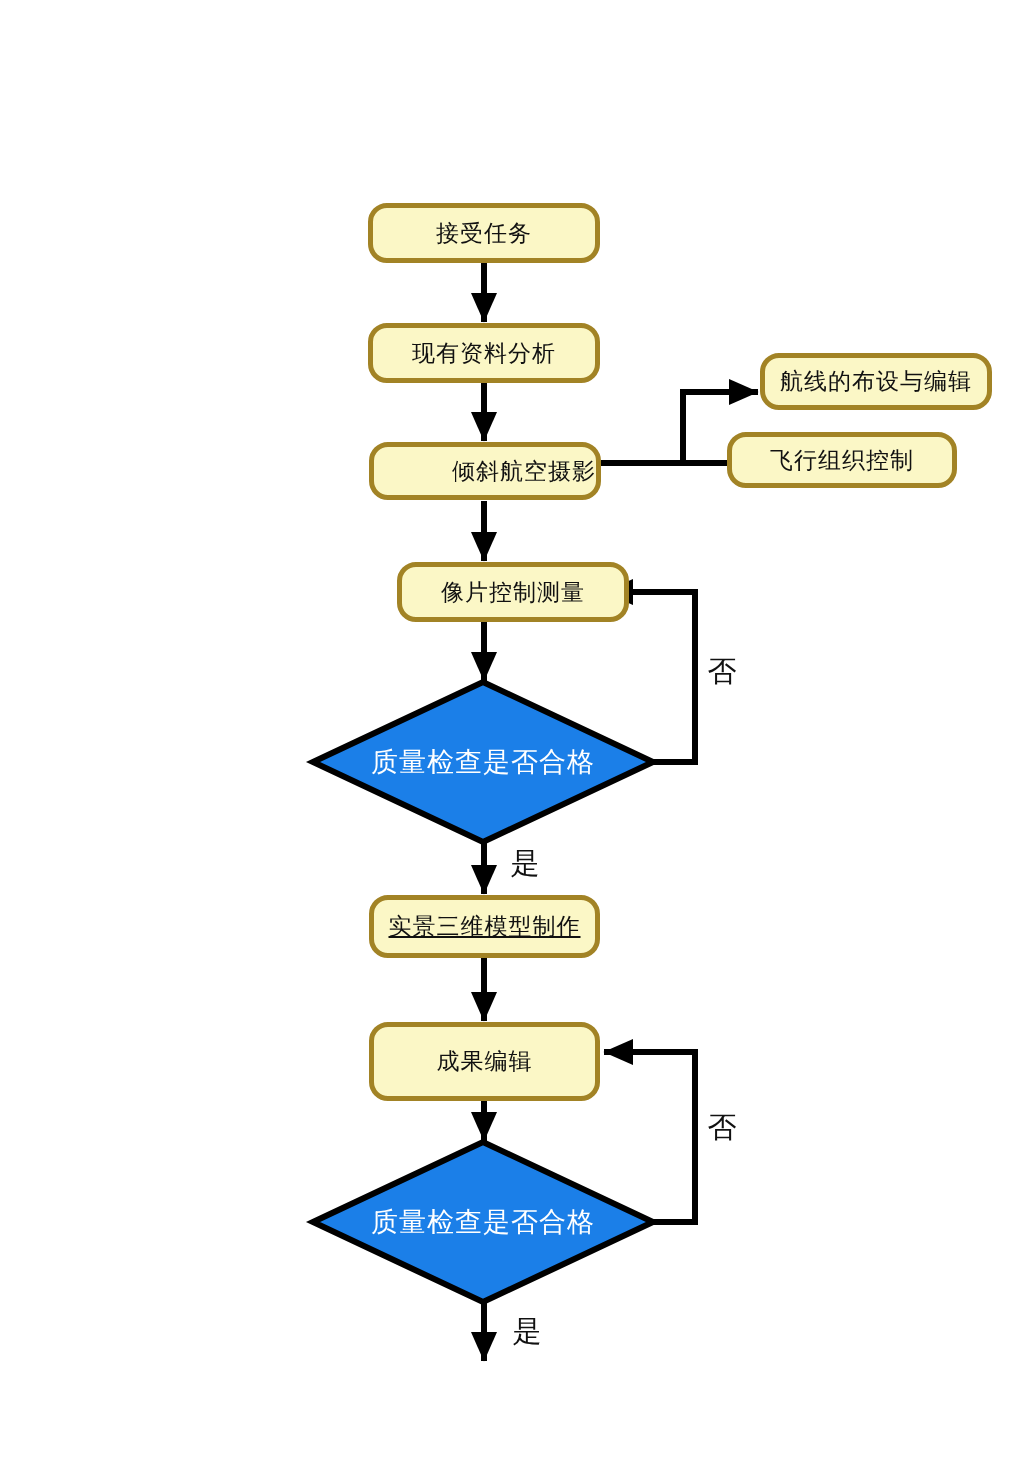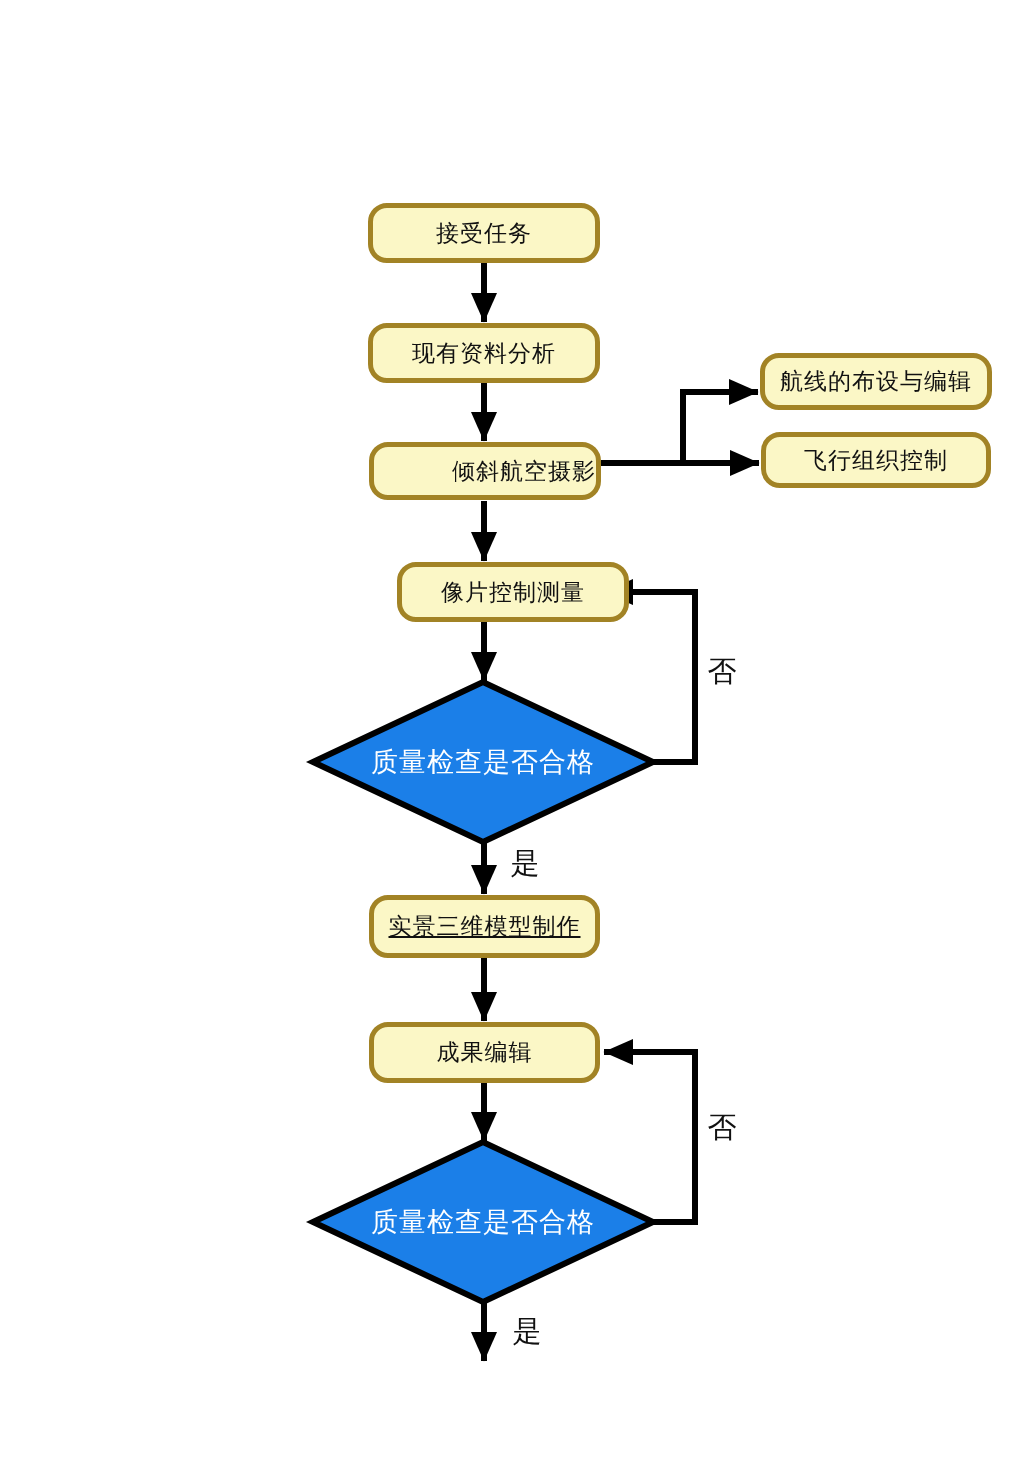--- a/index.html
+++ b/index.html
@@ -54,25 +54,25 @@
     letter-spacing:1px;
     color:var(--text);
     text-align:center;
   }
   
   .n-accept        {left:368px; top:203px; width:232px; height:60px;}
   .n-analysis      {left:368px; top:323px; width:232px; height:60px;}
   .n-oblique       {left:369px; top:442px; width:232px; height:58px;justify-content:flex-end;}
   .n-photo-control {left:369px; top:562px; width:232px; height:60px;margin-left:28px;}
   .n-production    {left:369px; top:895px; width:231px; height:63px;text-decoration:underline;}
-  .n-editing       {left:369px; top:1022px; width:231px; height:61px;}
+  .n-editing       {left:369px; top:1022px; width:231px; height:79px;}
   .n-final         {left:371px; top:1362px; width:229px; height:61px;}
   
   .n-route         {left:760px; top:353px; width:232px; height:57px;}
-  .n-flight        {left:761px; top:432px; width:230px; height:56px;}
+  .n-flight        {left:727px; top:432px; width:230px; height:56px;}
   .dlabel{
     position:absolute;
     transform:translate(-50%,-50%);
     color:var(--decision-text);
     font-size:27px;
     letter-spacing:1px;
     white-space:nowrap;
     font-family:Liberation Mono, monospace;
   }
   .d1{left:483px; top:762px;}

